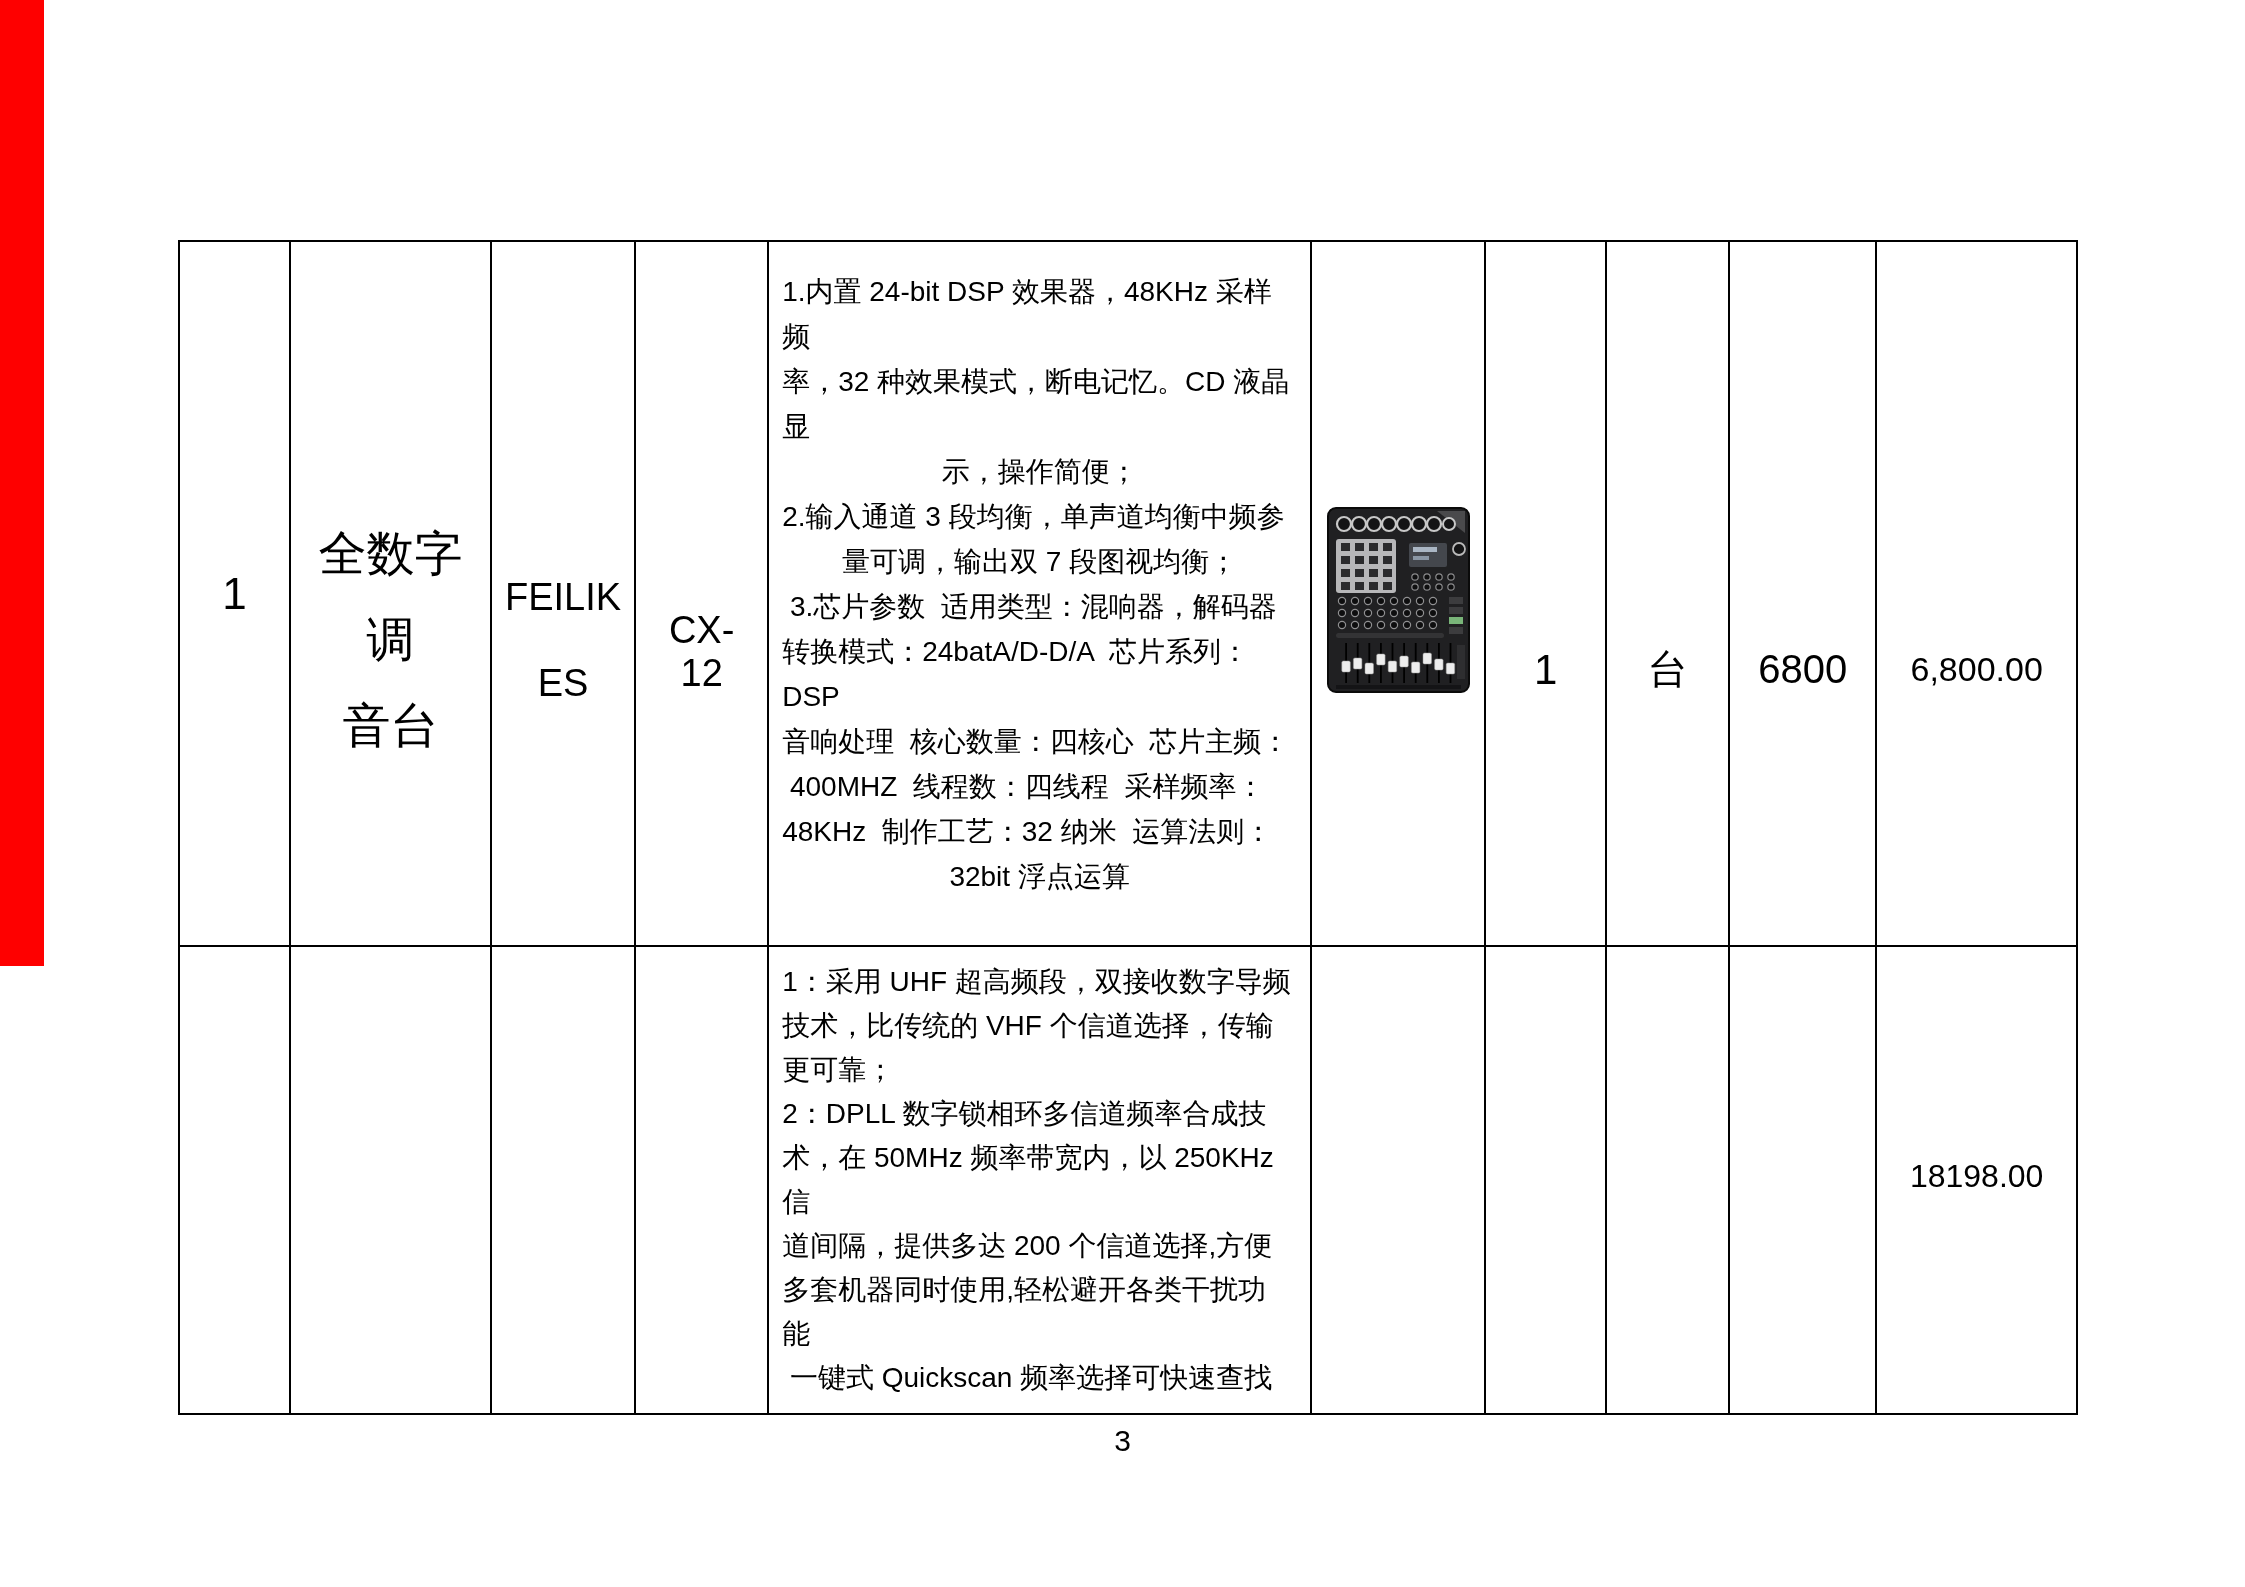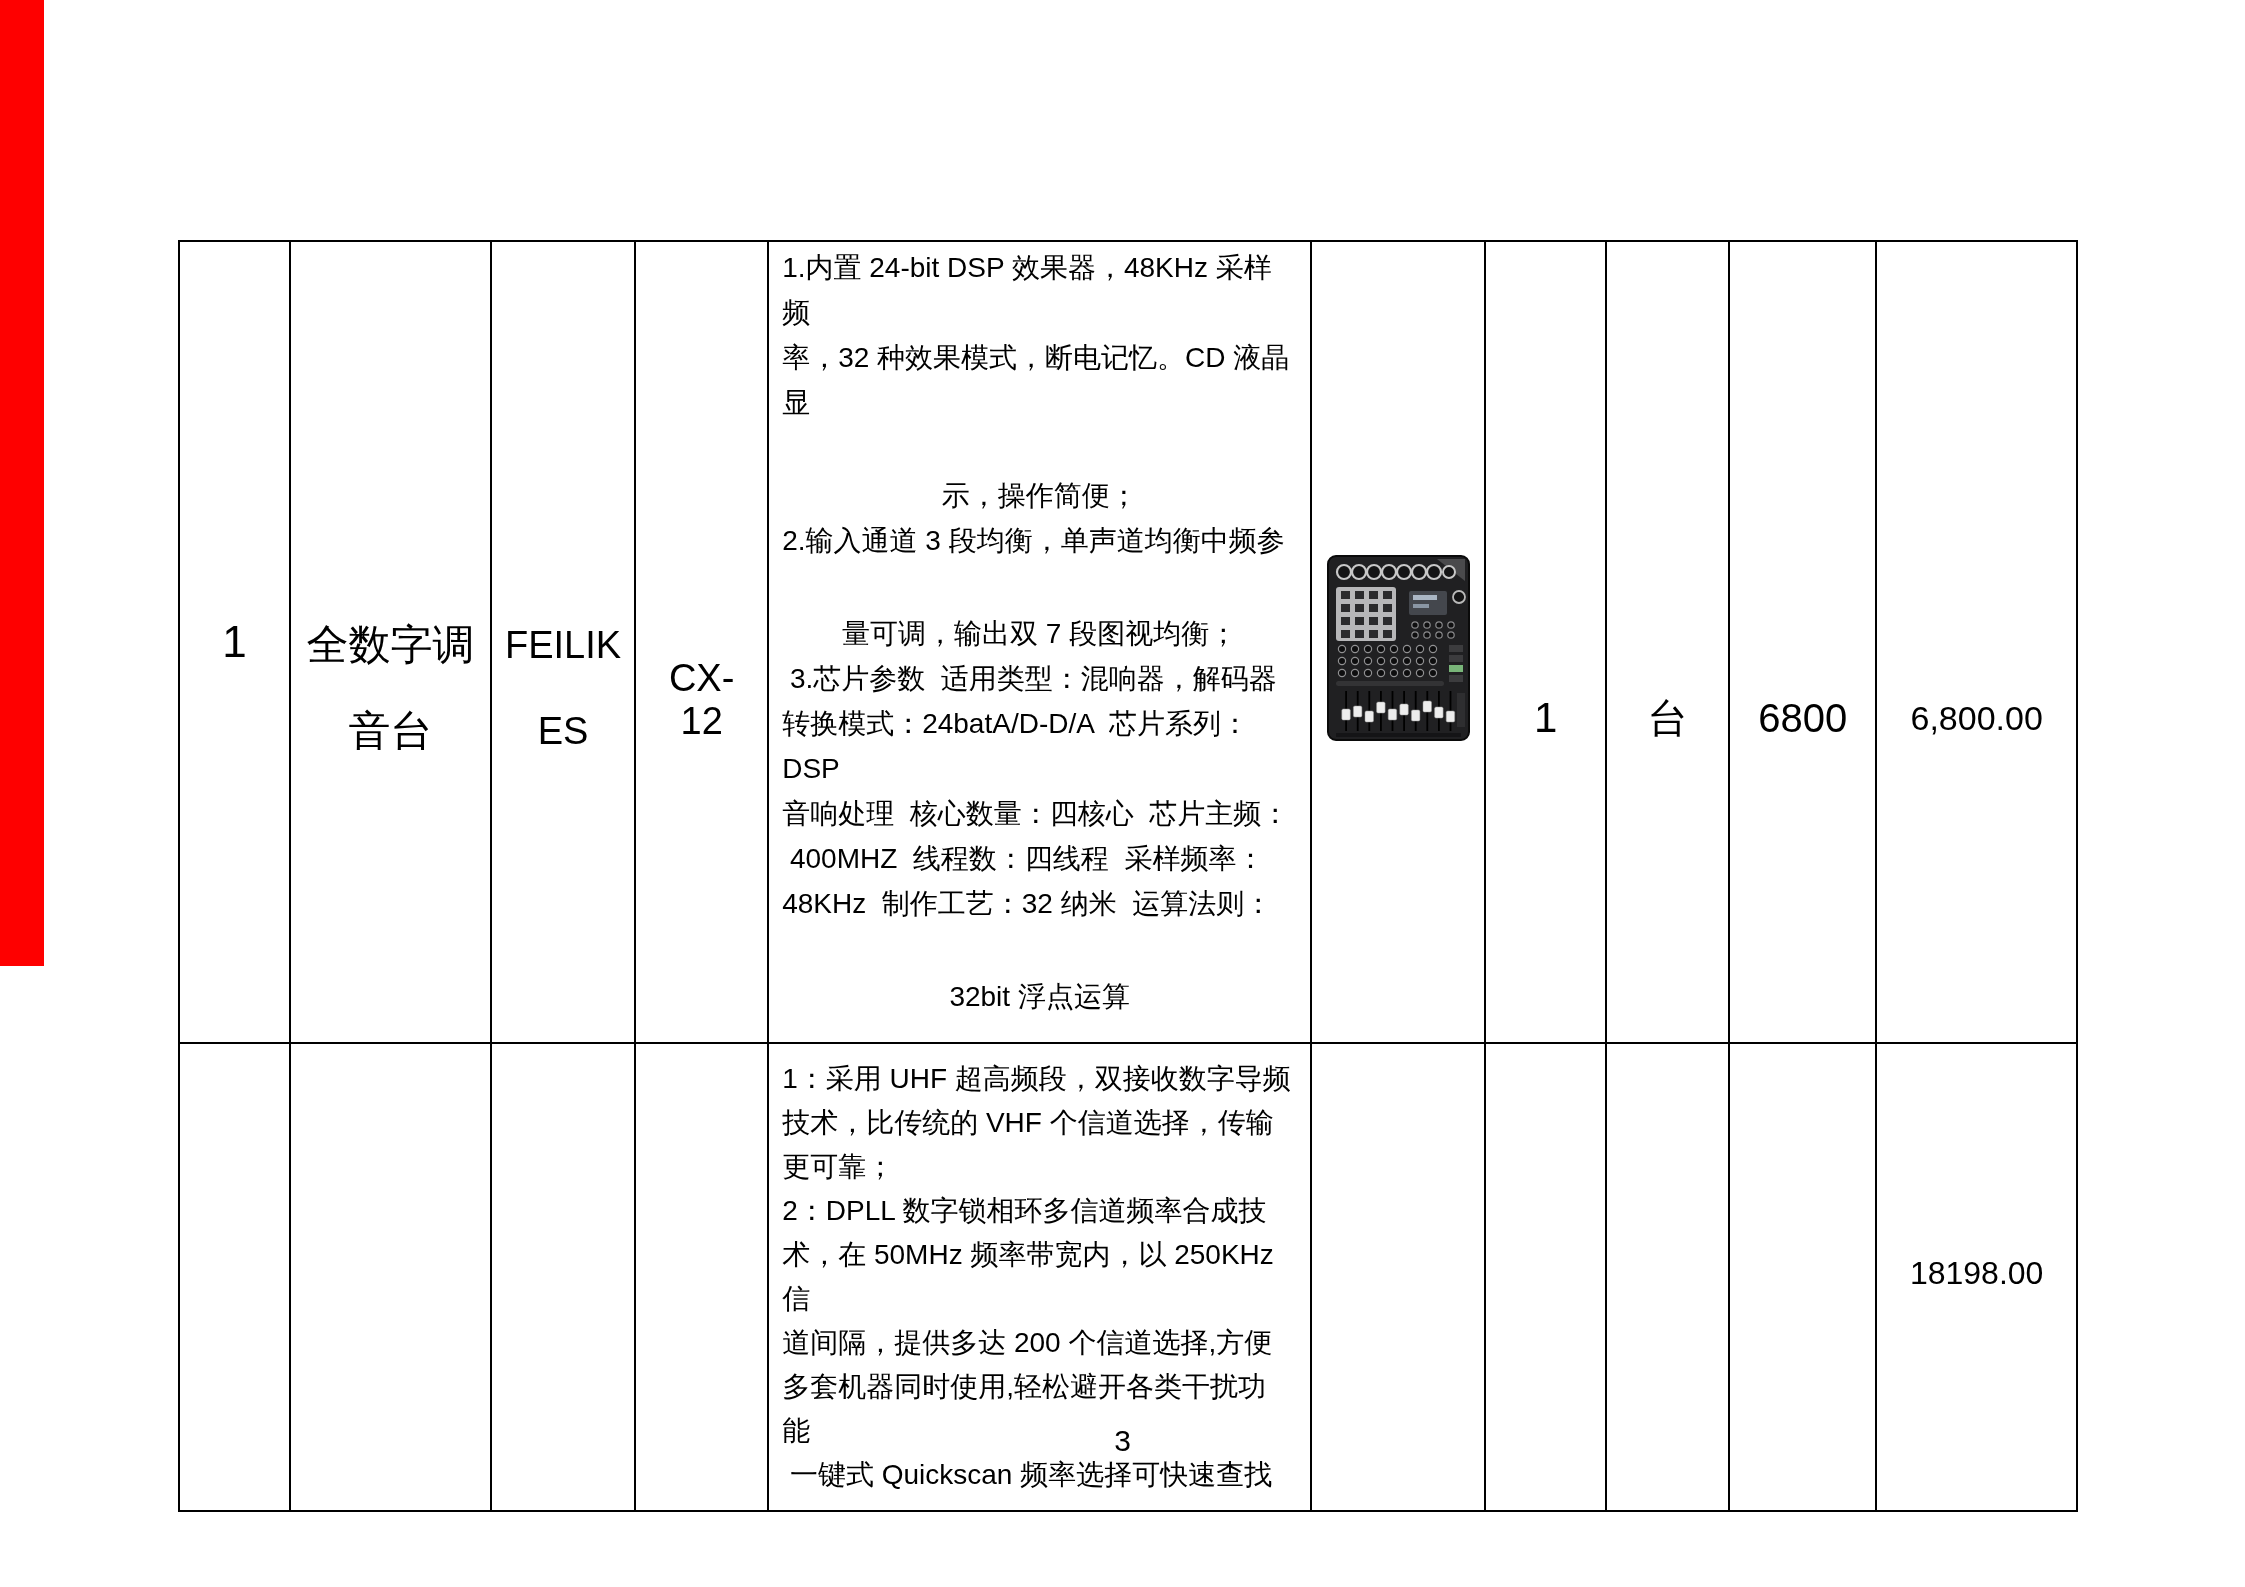--- a/index.html
+++ b/index.html
@@ -18,28 +18,28 @@
     border-collapse:collapse; table-layout:fixed;
   }
   table.quote td {
     border:2px solid #000; padding:13px;
     vertical-align:middle; text-align:center; overflow:hidden;
   }
   tr.r1 { height:705px; }
   tr.r2 { height:378px; }
 
   .idx { font-size:44px; }
-  .two-line { font-size:42px; line-height:86px; transform:translateY(46px); }
+  .two-line { font-size:48px; line-height:86px; transform:translateY(46px); }
   .brand .two-line { font-size:38px; }
   .model-txt { font-size:38px; transform:translateY(58px); }
 
   .desc-cell { text-align:left; padding:0 9px; }
   .desc-block1 { transform:translateY(-10px); }
   .dl { font-size:28px; line-height:45px; white-space:pre-wrap; text-align:left; }
-  .dl.center { text-align:center;margin-top:48px; }
+  .dl.center { text-align:center; }
   .desc2-cell { vertical-align:top; padding-top:13px; }
   .desc2-cell .dl { line-height:44px; }
 
   .shift-low { transform:translateY(76px); }
   .qty-txt   { font-size:42px; }
   .unit-txt  { font-size:40px; }
   .uprice-txt{ font-size:40px; }
   .total1-txt{ font-size:34px; }
   .total2-cell { vertical-align:bottom;margin-left:20px; }
   .total2-txt { font-size:32px; padding-bottom:8px; }

